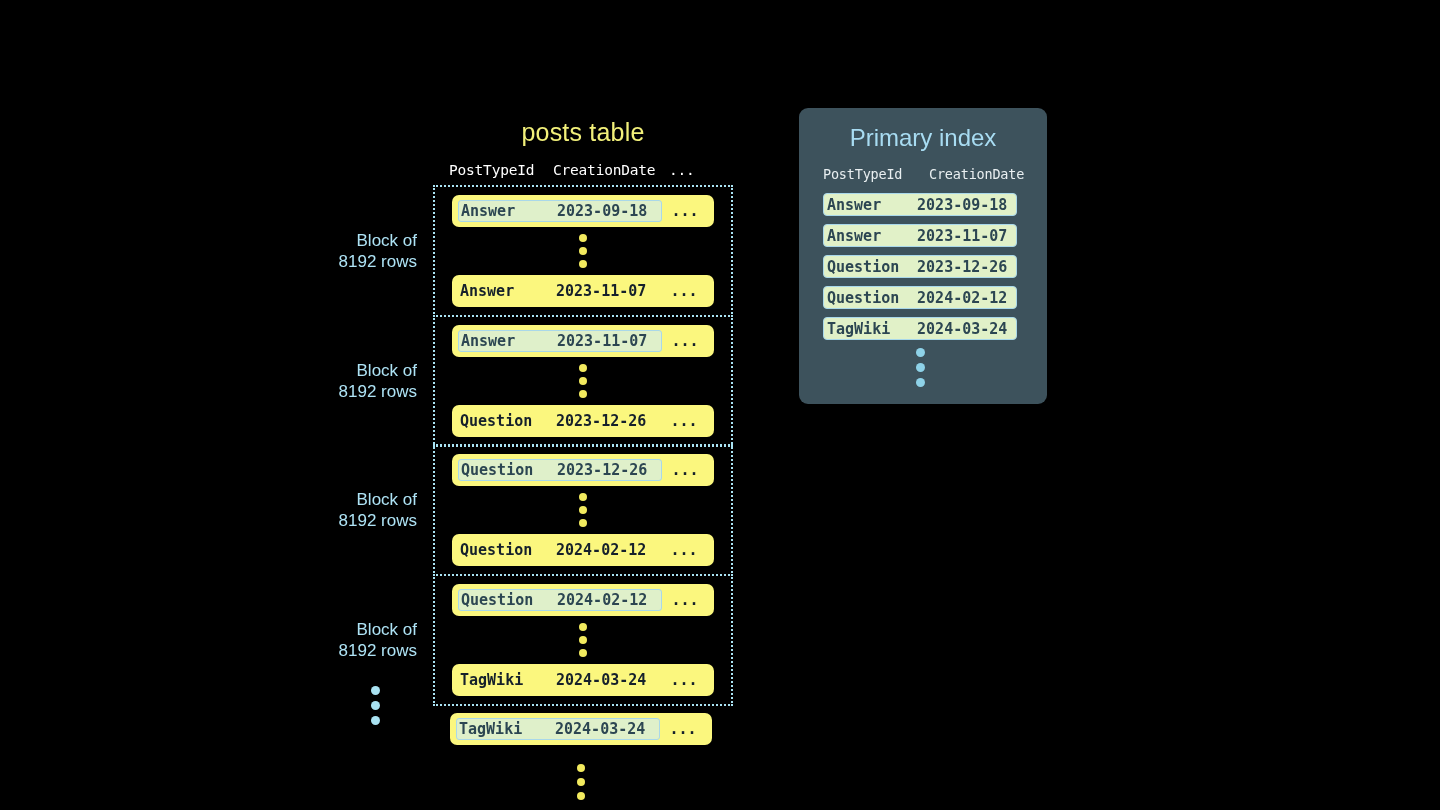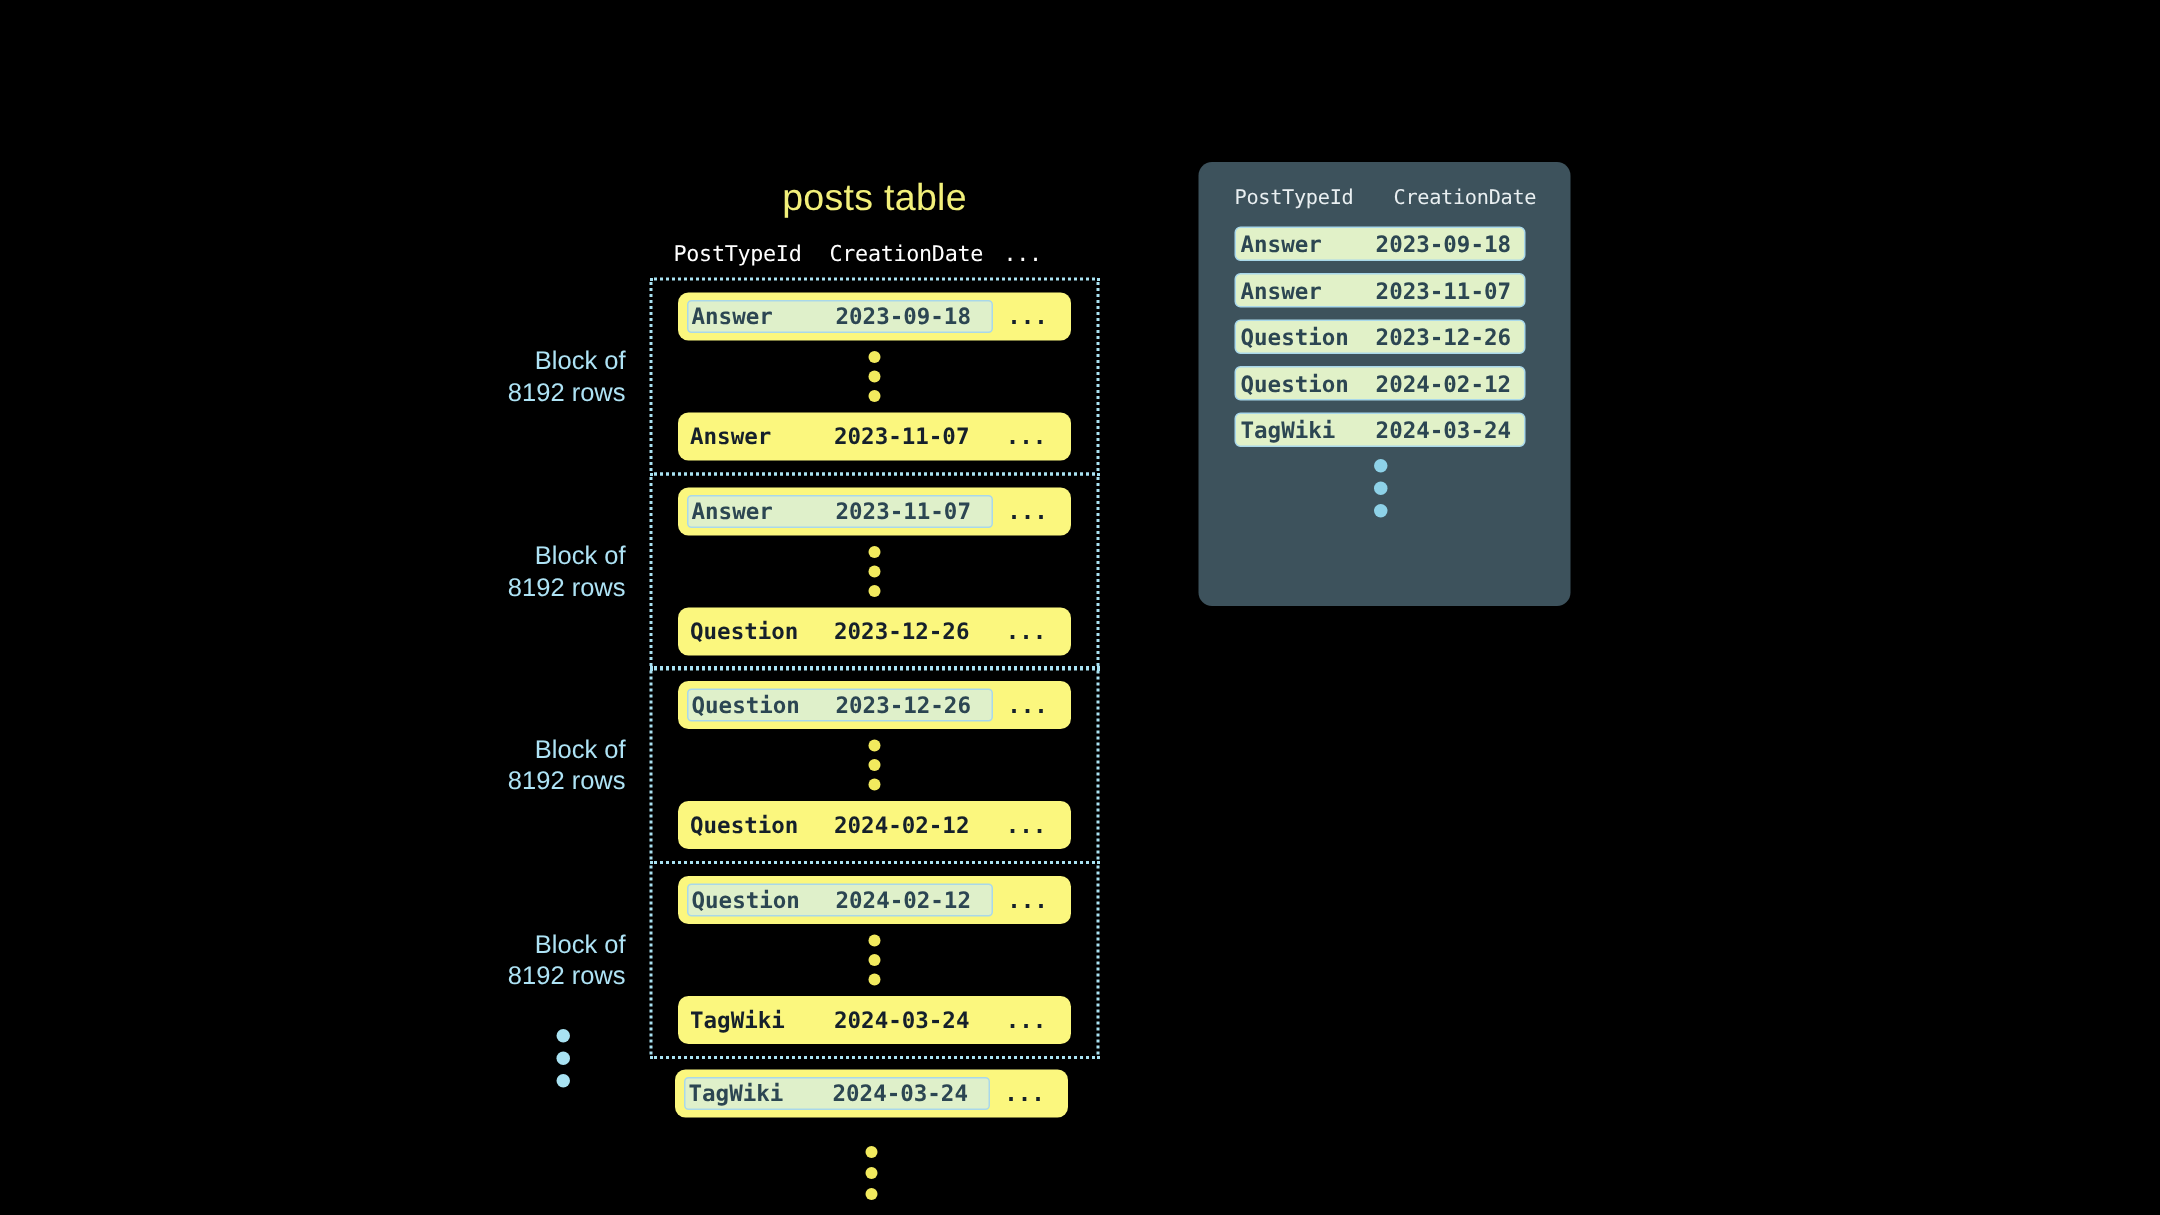--- a/index.html
+++ b/index.html
@@ -357,20 +357,21 @@
     </div>
   </div>
 
   <div class="left-dots">
     <span class="dot"></span>
     <span class="dot"></span>
     <span class="dot"></span>
   </div>
 
   <div class="index-panel">
+    <div class="index-title">Primary index</div>
 
     <div class="index-headers">
       <span class="ih-type">PostTypeId</span>
       <span class="ih-date">CreationDate</span>
     </div>
 
     <div class="index-row">
       <span class="ic-type">Answer</span>
       <span class="ic-date">2023-09-18</span>
     </div>

